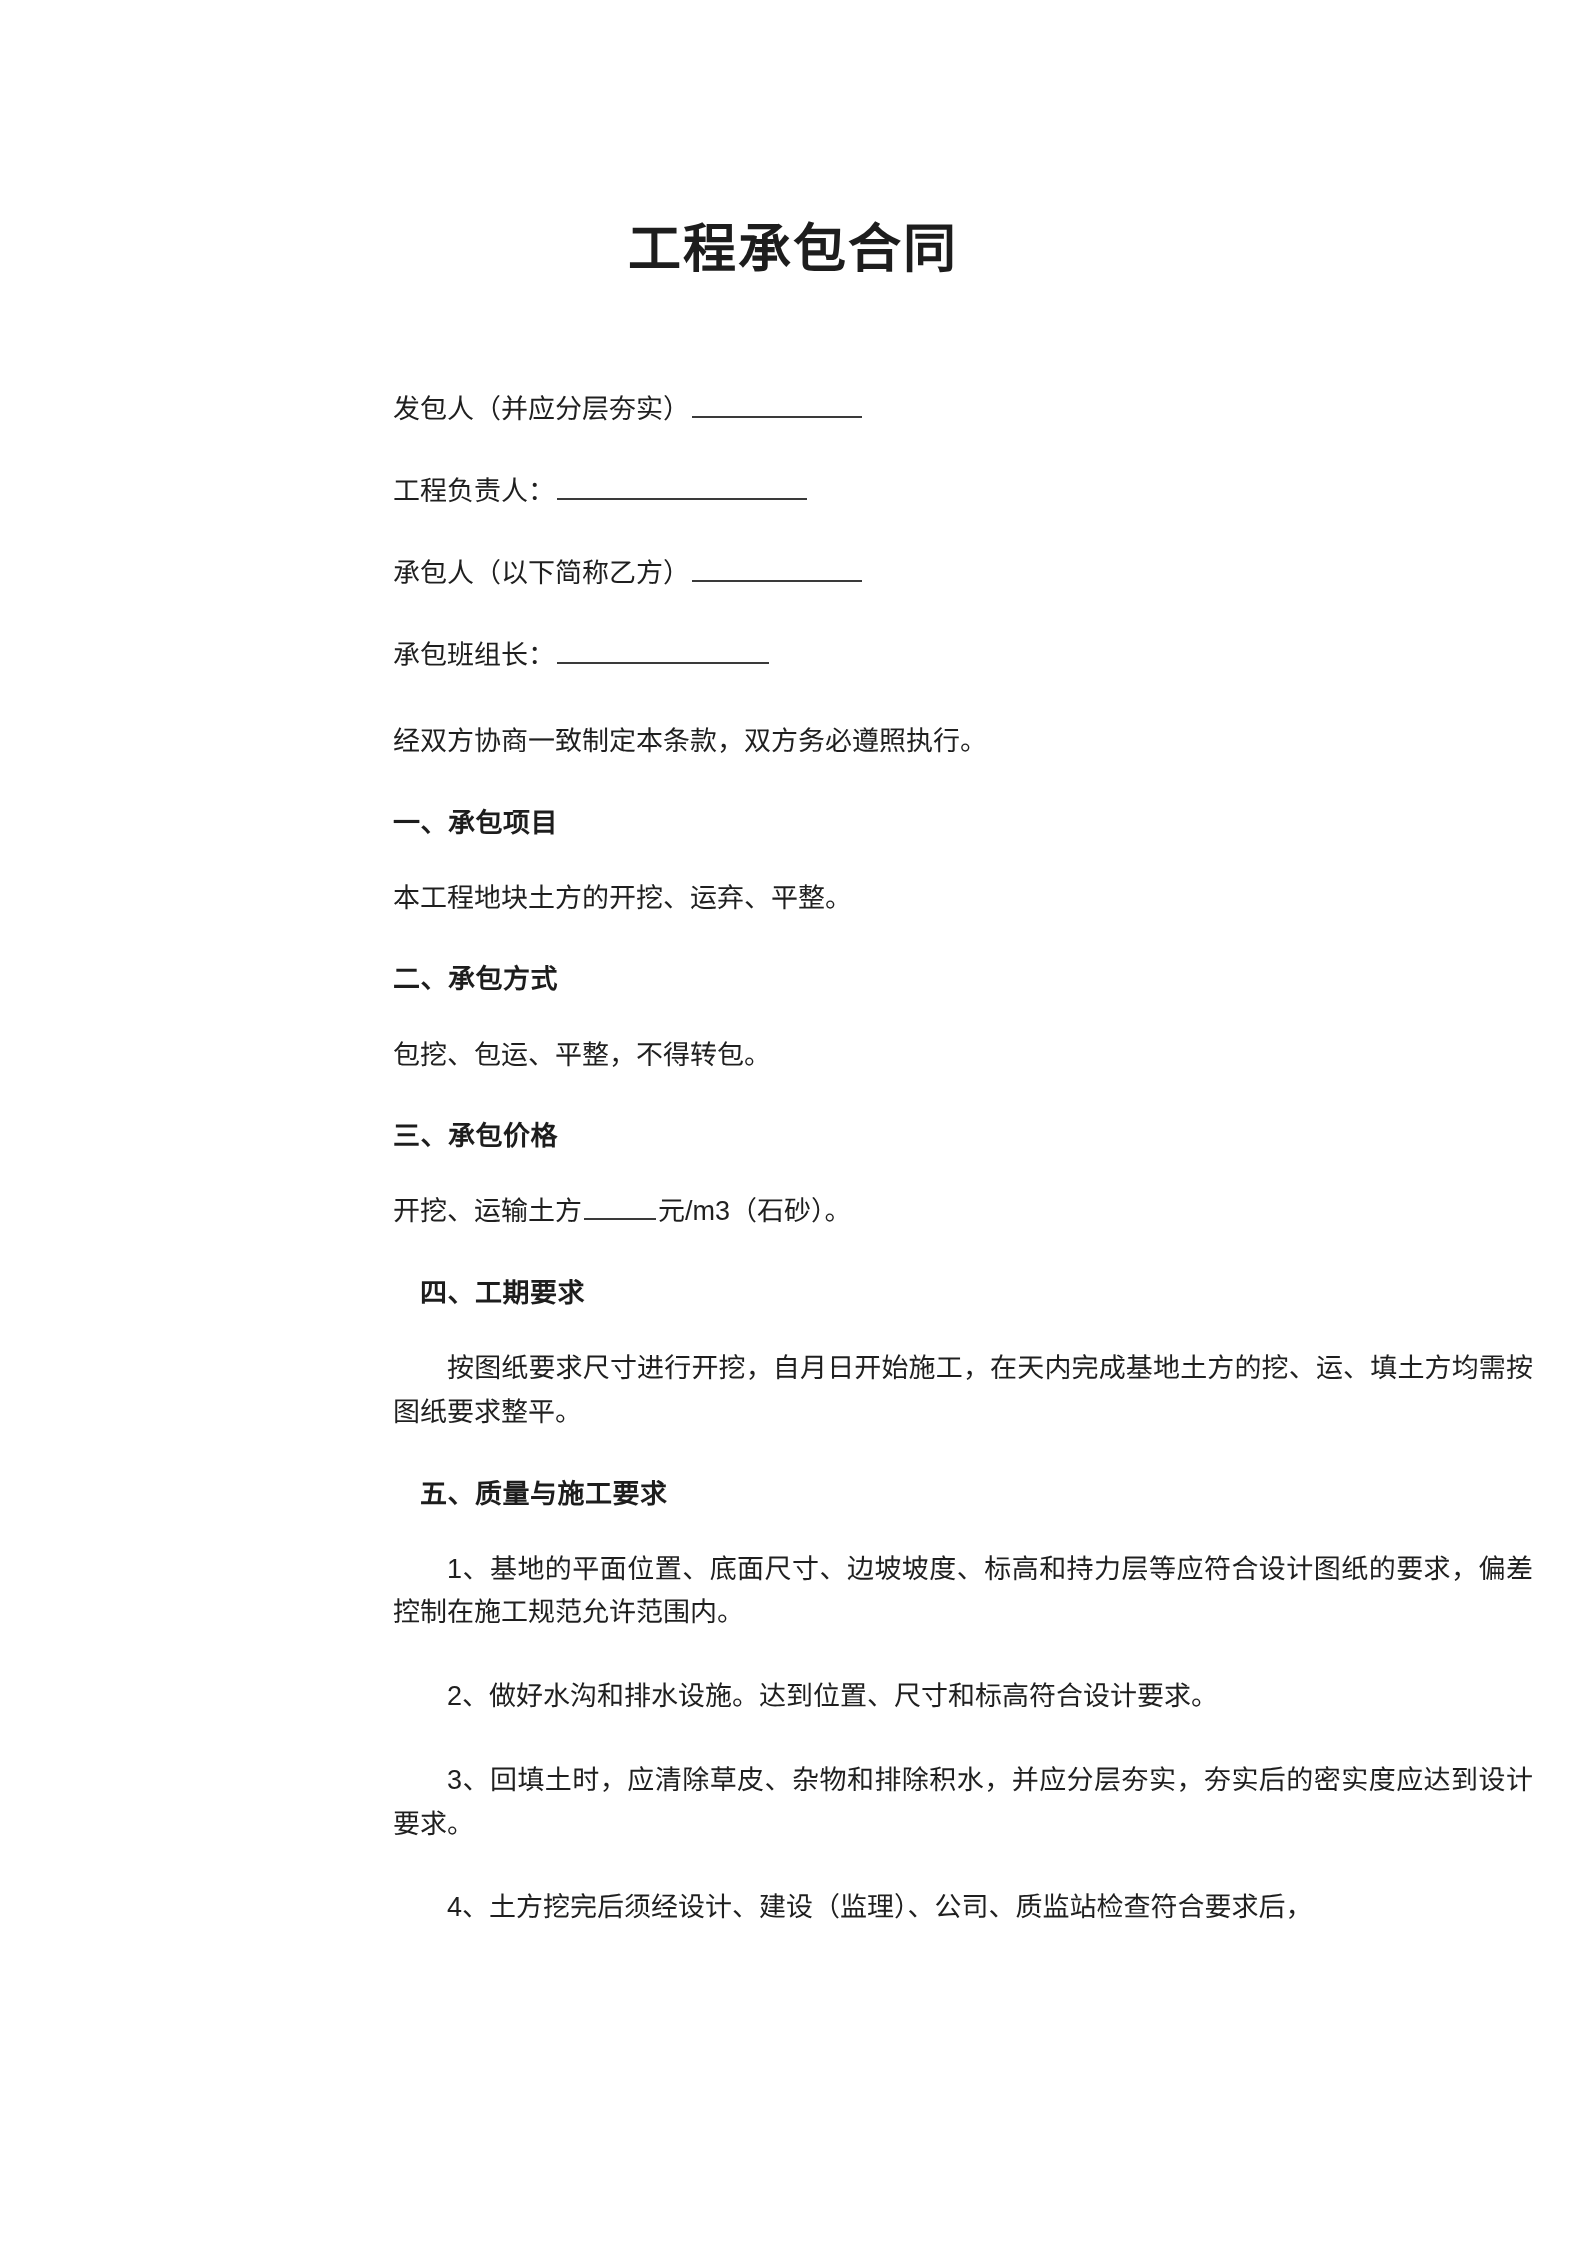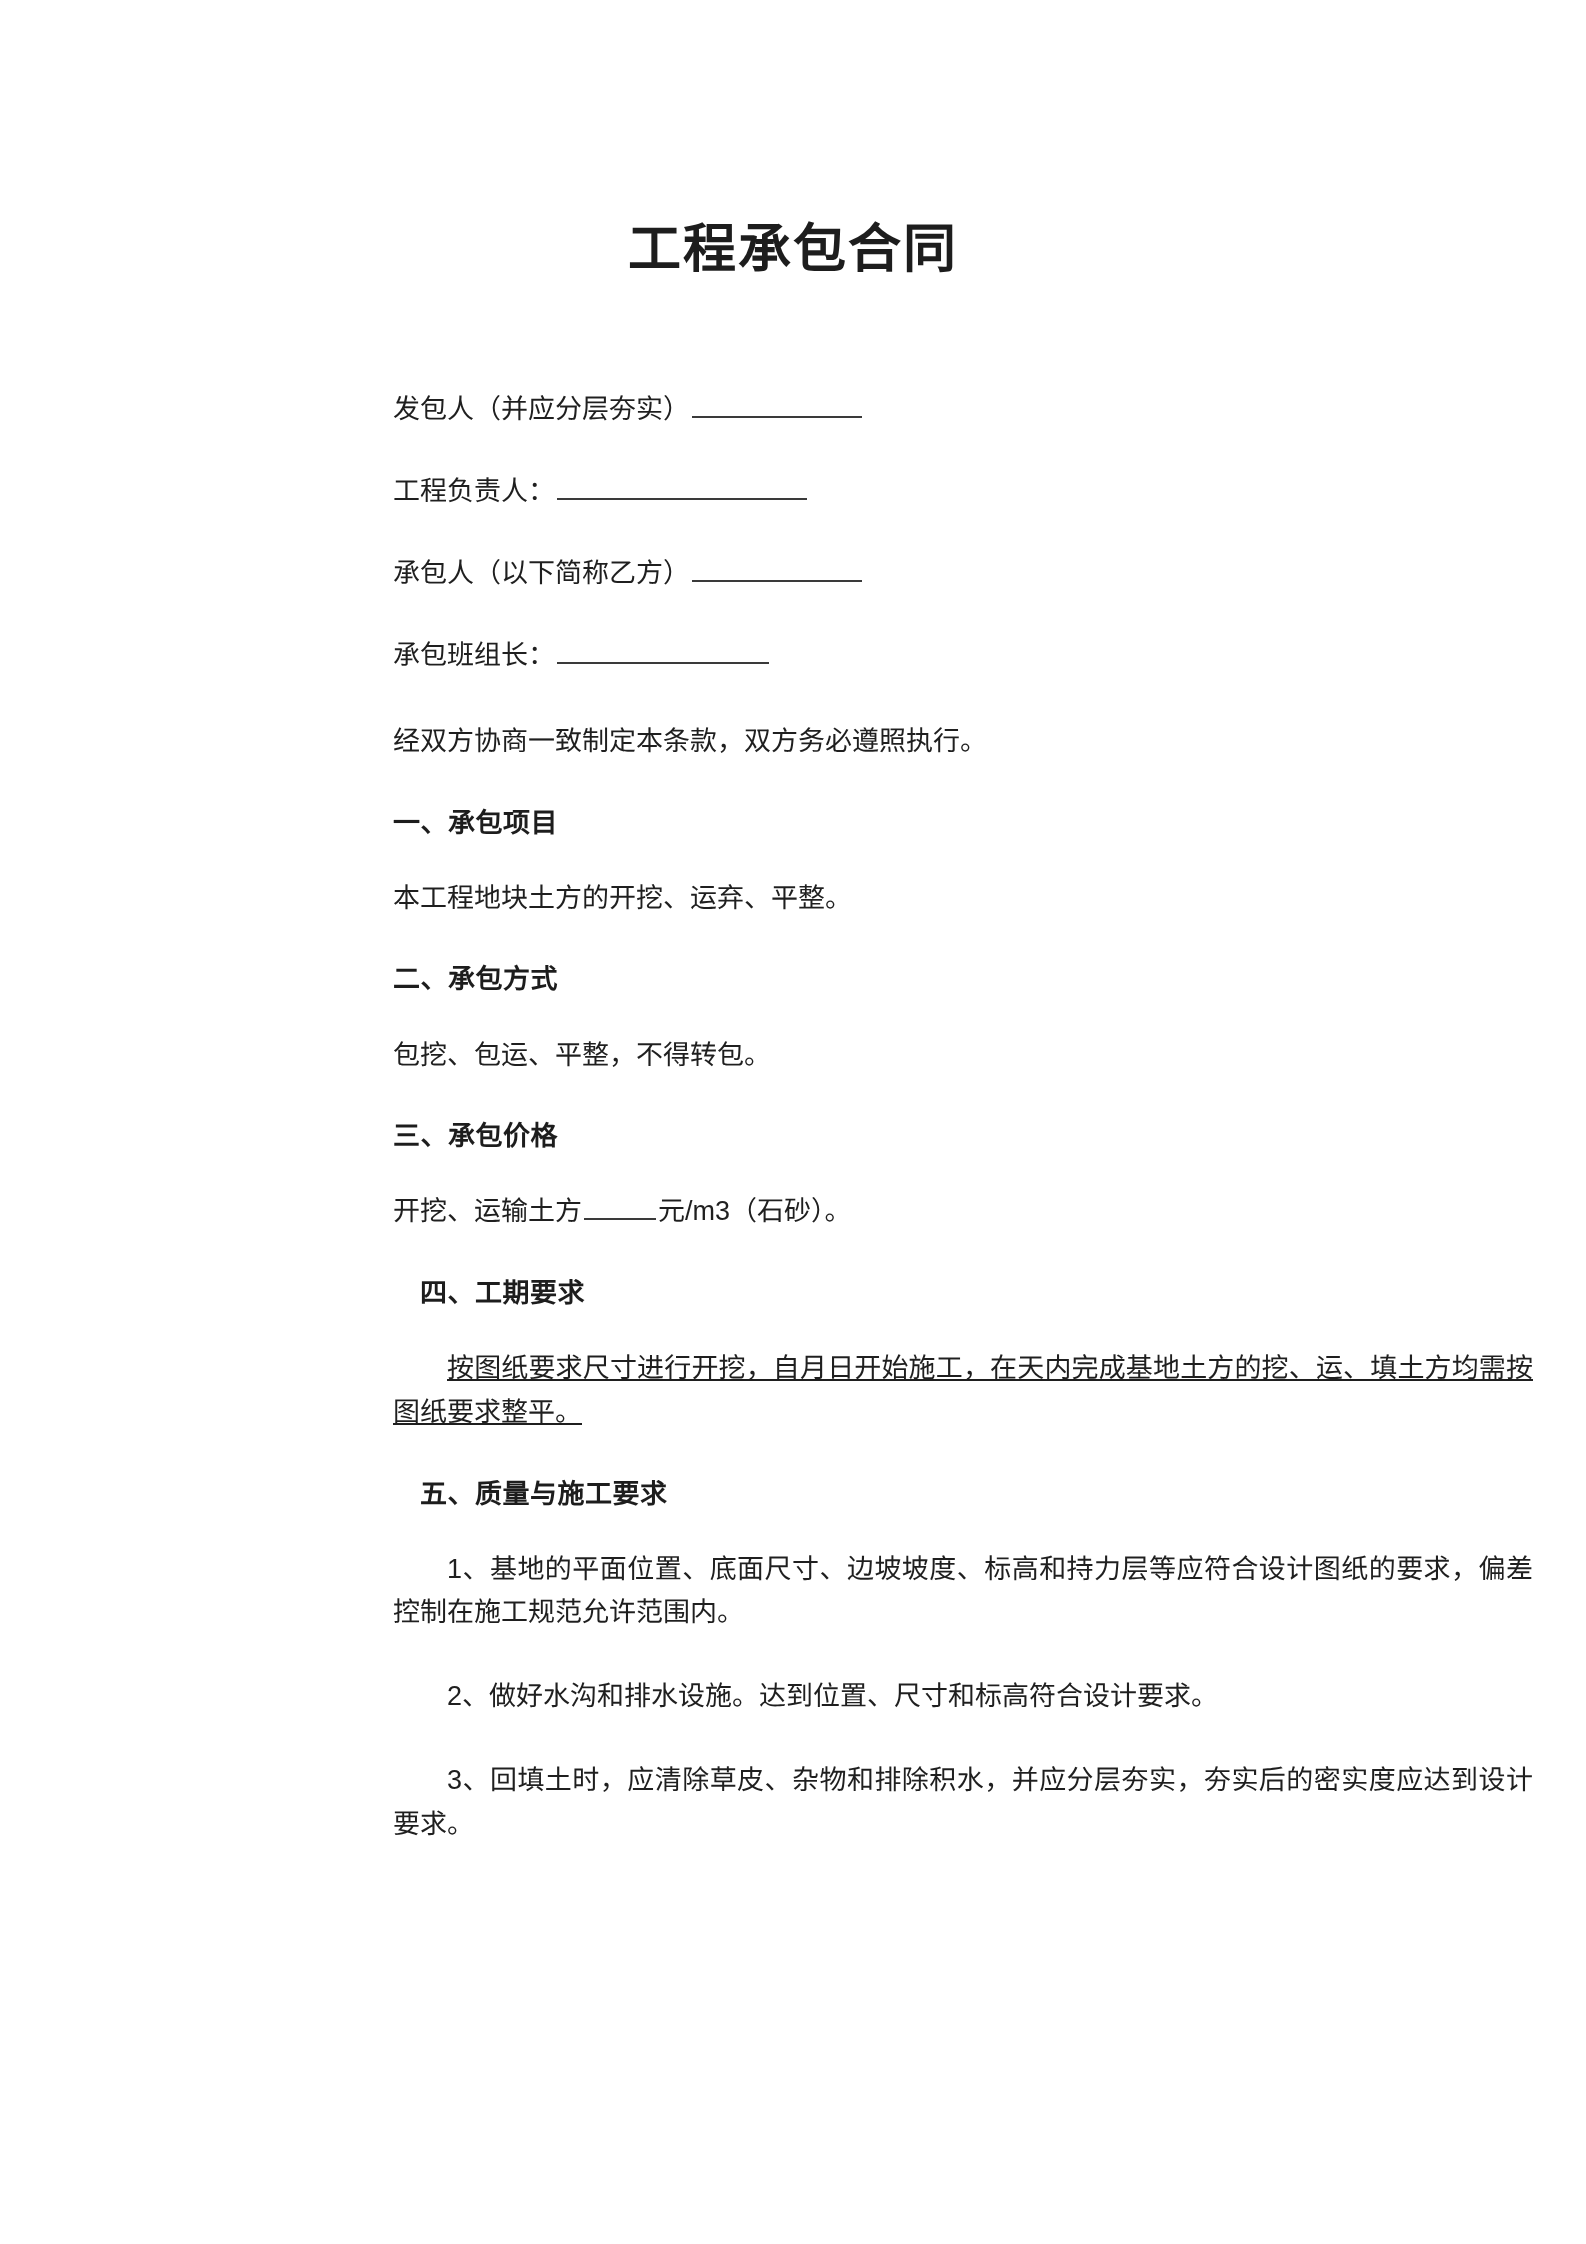--- a/index.html
+++ b/index.html
@@ -78,21 +78,20 @@
   }
   p.body-text {
     font-size: 27px;
     color: #1f1f1f;
     margin: 12px 0 42px 0;
     line-height: 1.62;
     text-align: justify;
   }
   p.body-text.indent {
     text-indent: 54px;
-    text-decoration: underline;
   }
   p.body-text.item {
     text-indent: 54px;
     margin-bottom: 40px;
   }
   .wide { width: 1140px; }
 </style>
 </head>
 <body>
 
@@ -132,15 +131,16 @@
       <span>开挖、运输土方</span><span class="blank-underline u-inline-70"></span><span>元/m3（石砂）。</span>
     </p>
 
     <h2 class="section-heading indent">四、工期要求</h2>
     <p class="body-text indent wide">按图纸要求尺寸进行开挖，自月日开始施工，在天内完成基地土方的挖、运、填土方均需按图纸要求整平。</p>
 
     <h2 class="section-heading indent">五、质量与施工要求</h2>
     <p class="body-text item wide">1、基地的平面位置、底面尺寸、边坡坡度、标高和持力层等应符合设计图纸的要求，偏差控制在施工规范允许范围内。</p>
     <p class="body-text item wide">2、做好水沟和排水设施。达到位置、尺寸和标高符合设计要求。</p>
     <p class="body-text item wide">3、回填土时，应清除草皮、杂物和排除积水，并应分层夯实，夯实后的密实度应达到设计要求。</p>
+    <p class="body-text item wide">4、土方挖完后须经设计、建设（监理）、公司、质监站检查符合要求后，</p>
 
   </div>
 </div>
 
 </body></html>

